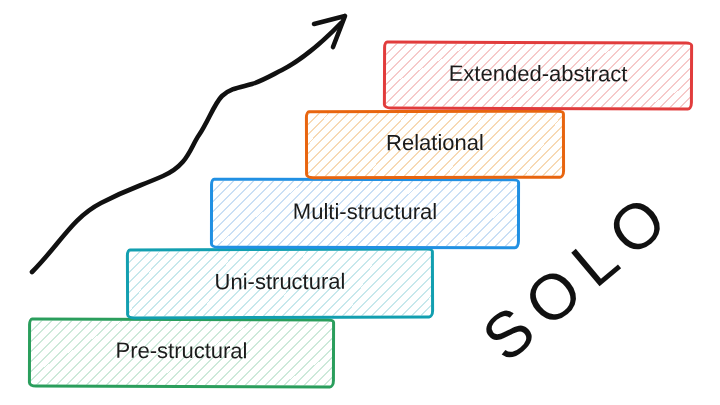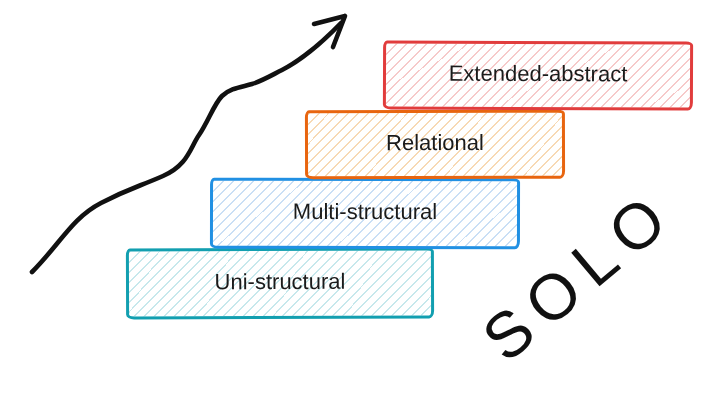--- a/index.html
+++ b/index.html
@@ -64,20 +64,23 @@
     box-sizing: border-box;
     white-space: nowrap;
     z-index: 7;
   }
 </style>
 </head>
 <body>
 
 <div class="stage" style="--label-color: #1b1b1b;">
 
+  <div class="box box-pre" style="--bc: #2a9e5c; --hc: #cde9da;">
+    <span class="box-label">Pre-structural</span>
+  </div>
 
   <div class="box box-uni" style="--bc: #129fb0; --hc: #c7e8ec;">
     <span class="box-label">Uni-structural</span>
   </div>
 
   <div class="box box-multi" style="--bc: #2190e3; --hc: #cadff5;">
     <span class="box-label">Multi-structural</span>
   </div>
 
   <div class="box box-rel" style="--bc: #e8650f; --hc: #f7d9b4;">

